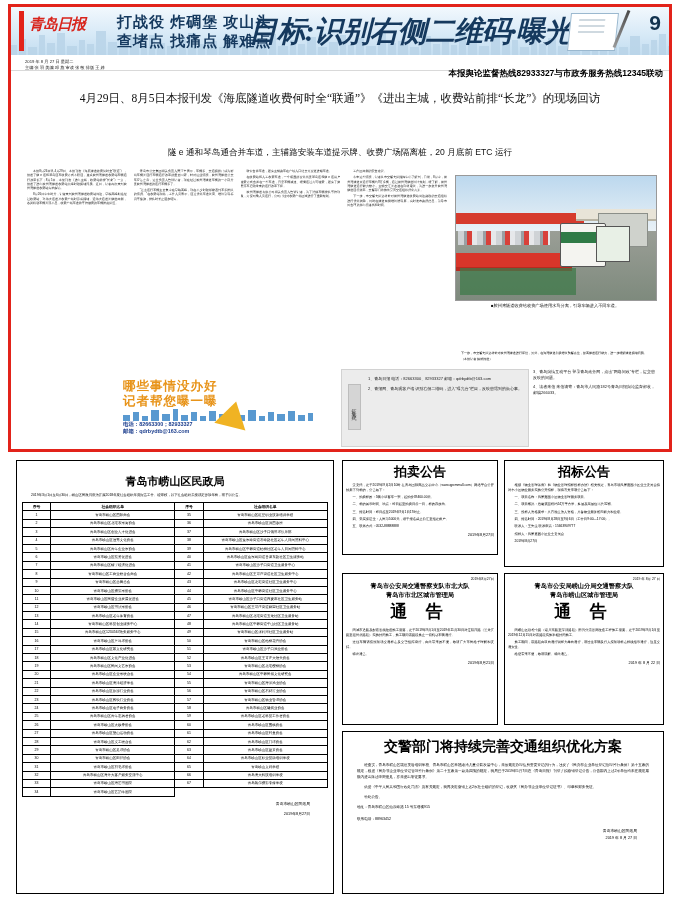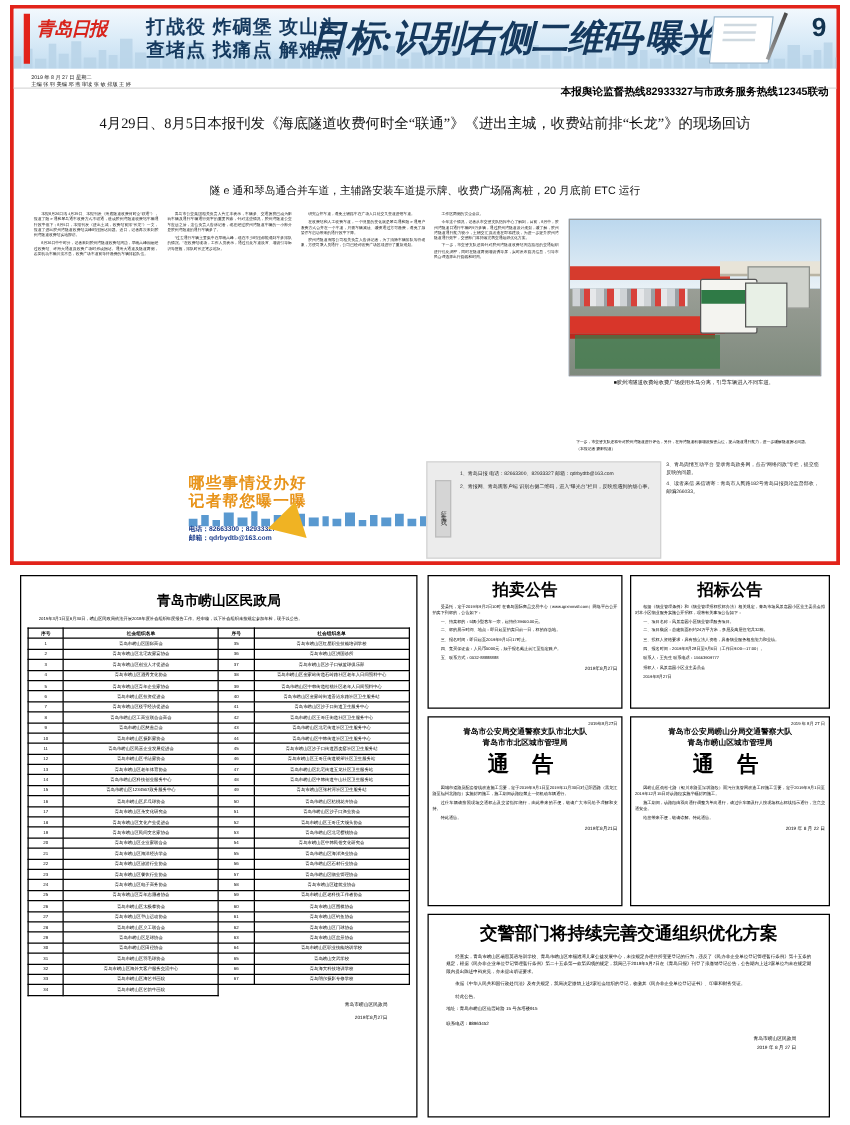--- a/index.html
+++ b/index.html
@@ -47,21 +47,21 @@
   .ph-bus{position:absolute;left:52%;top:38%;width:22%;height:34%;background:#f4f4f0;border:1px solid #555;border-radius:2px;}
   .ph-bus:after{content:"";position:absolute;left:0;top:18%;width:100%;height:26%;background:#2f7a46;}
   .ph-bus2{position:absolute;left:70%;top:40%;width:16%;height:28%;background:#e8f0e6;border:1px solid #555;}
   .ph-cars{position:absolute;left:1%;top:44%;width:46%;height:12%;background:repeating-linear-gradient(90deg,#cfd3d6 0 6px,#9aa0a4 6px 9px,#d8413a 9px 14px,#e6e8ea 14px 19px);}
   .ph-booth{position:absolute;right:4%;top:30%;width:24%;height:26%;background:#cfd2cc;border:1px solid #8b8f89;}
   .caption{position:absolute;left:444px;top:296px;width:200px;font-size:4.2px;line-height:6px;text-align:center;color:#111;}
   .col-far{position:absolute;left:444px;top:344px;width:200px;height:34px;font-size:3.05px;line-height:4.25px;text-align:justify;overflow:hidden;}
   .col-far p{margin:0 0 2px 0;text-indent:6px;}
 
   
-  .promo{position:absolute;left:112px;top:372px;width:200px;height:62px;margin-left:28px;}
+  .promo{position:absolute;left:112px;top:372px;width:200px;height:62px;}
   .promo-t1{font-size:12.5px;font-weight:bold;color:#e8941a;letter-spacing:1px;line-height:15px;white-space:nowrap;}
   .promo-t2{font-size:12.5px;font-weight:bold;color:#e8941a;letter-spacing:1px;line-height:15px;white-space:nowrap;}
   .promo-city{position:relative;height:11px;margin-top:1px;}
   .pc{position:absolute;bottom:0;background:#2f7fc4;opacity:.8;}
   .promo-tel{font-size:5.4px;color:#1a3c8c;line-height:7px;white-space:nowrap;font-weight:bold;}
   .tri{position:absolute;left:206px;top:394px;width:0;height:0;border-left:16px solid transparent;border-right:16px solid transparent;border-bottom:26px solid #f0b323;transform:rotate(14deg);}
   .graybox{position:absolute;left:330px;top:362px;width:186px;height:76px;background:#ececec;border:1px solid #d2d2d2;}
   .gb-tab{position:absolute;left:6px;top:14px;width:13px;height:46px;background:#d5d5d5;border:1px solid #bdbdbd;font-size:5px;writing-mode:vertical-rl;text-align:center;line-height:13px;letter-spacing:2px;padding-top:3px;box-sizing:border-box;color:#333;}
   .gb-body{position:absolute;left:26px;top:6px;right:5px;font-size:4px;line-height:5.6px;color:#222;}
   .gb-body p{margin:0 0 4px 0;}
@@ -76,21 +76,21 @@
   .civ-title{text-align:center;font-size:11px;font-weight:bold;line-height:14px;margin-top:8px;}
   .civ-title2{text-align:center;font-size:12px;font-weight:bold;line-height:16px;}
   .civ-intro{font-size:3.4px;line-height:5px;text-align:justify;margin:5px 2px 4px 2px;text-indent:7px;}
   table.orgs{width:100%;border-collapse:collapse;font-size:3.5px;table-layout:fixed;}
   table.orgs th,table.orgs td{border:0.5px solid #000;text-align:center;padding:0.6px 0;line-height:6.2px;height:6.2px;overflow:hidden;white-space:nowrap;}
   table.orgs th{font-weight:bold;font-size:3.8px;}
   .c-no{width:9%;}
   .c-nm{width:41%;}
   .sign{text-align:right;font-size:3.8px;line-height:6px;margin-top:4px;padding-right:18px;}
 
-  .p-auc{left:334px;top:0;width:156px;height:107px;padding:3px;}
+  .p-auc{left:334px;top:0;width:156px;height:95px;padding:3px;}
   .p-bid{left:496px;top:0;width:160px;height:107px;padding:3px;}
   .p-n1{left:334px;top:113px;width:156px;height:152px;padding:3px;}
   .p-n2{left:496px;top:113px;width:160px;height:152px;padding:3px;}
   .p-rev{left:334px;top:271px;width:322px;height:163px;padding:4px;}
 
   .nt-title{text-align:center;font-size:13px;font-weight:bold;line-height:16px;}
   .nt-title-sm{text-align:center;font-size:6.2px;font-weight:bold;line-height:9px;}
   .nt-big{text-align:center;font-size:17px;font-weight:bold;letter-spacing:7px;line-height:26px;}
   .nt-rev{text-align:center;font-size:14px;font-weight:bold;line-height:20px;white-space:nowrap;}
   .nt-body{font-size:3.3px;line-height:4.8px;text-align:justify;margin-top:3px;}

